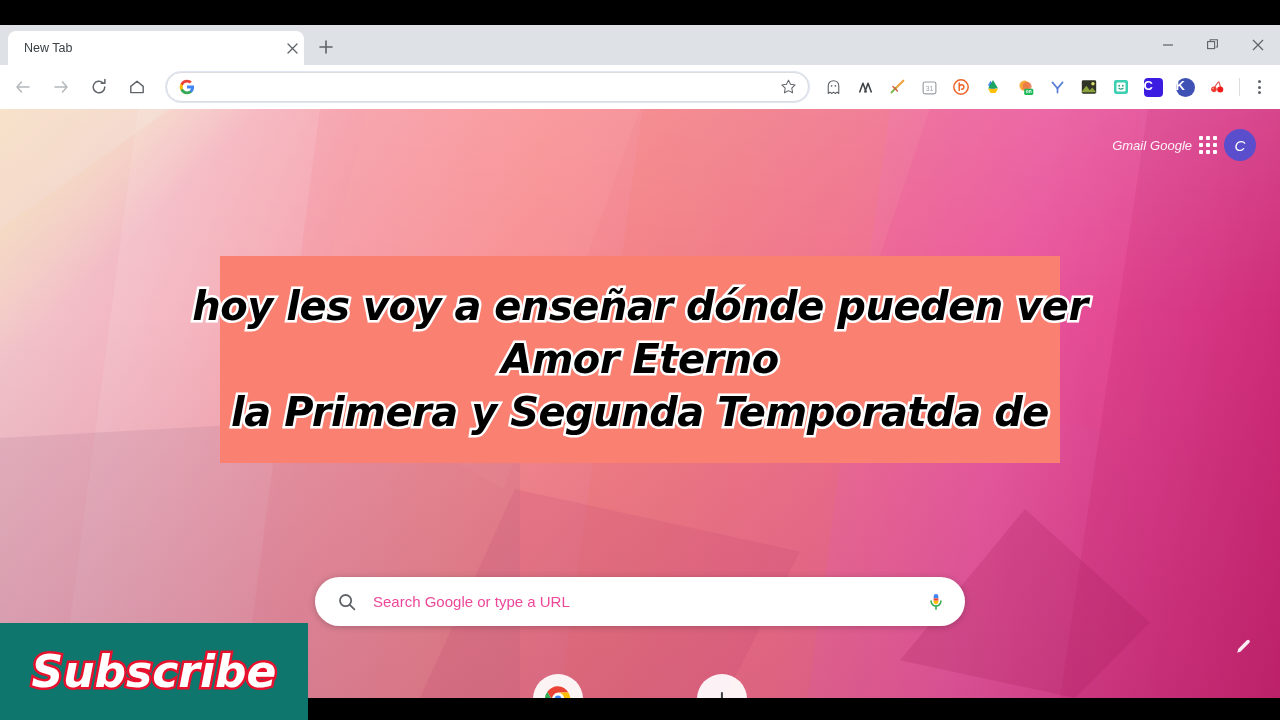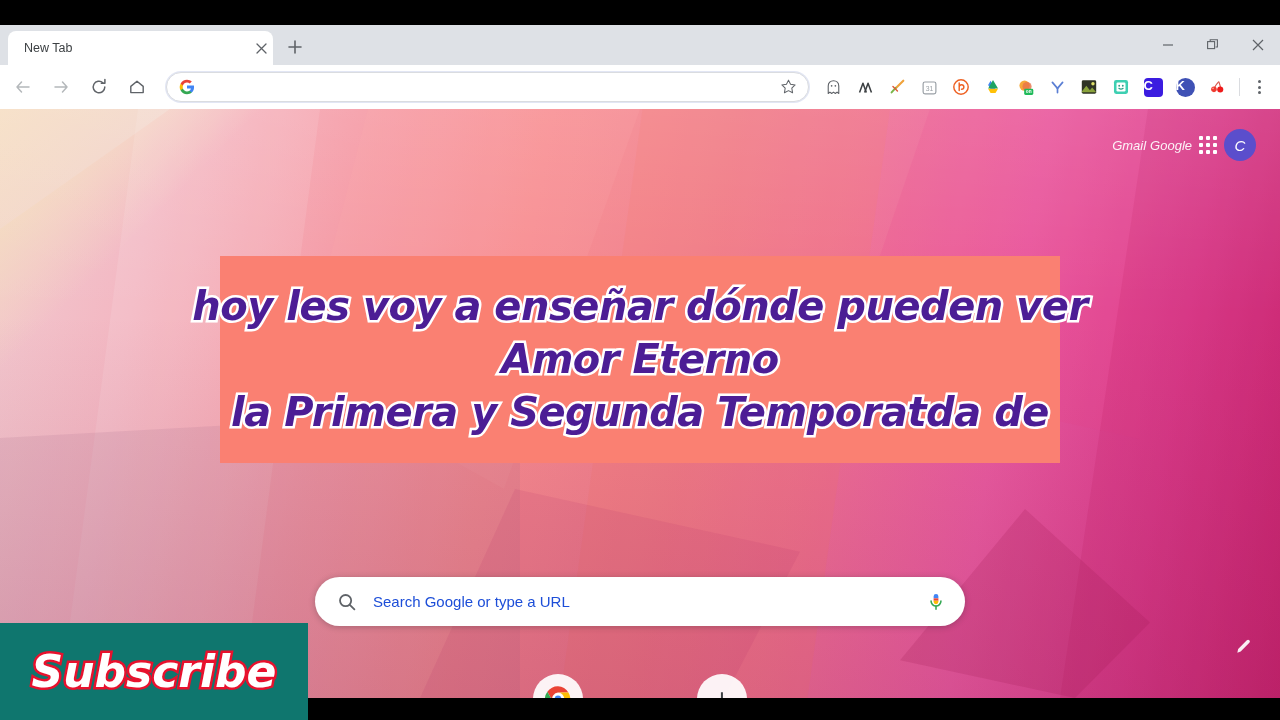--- a/index.html
+++ b/index.html
@@ -21,21 +21,21 @@
     position:absolute; left:0; top:25px; width:1280px; height:673px;
     background:#fff; overflow:hidden;
   }
 
   
   .tabstrip{
     position:relative; height:40px; background:#dee1e6;
     display:flex; align-items:flex-end;
   }
   .tab{
-    position:relative; width:265px; height:34px; margin-left:8px;
+    position:relative; width:296px; height:34px; margin-left:8px;
     background:#fff; border-radius:8px 8px 0 0;
     display:flex; align-items:center; padding:0 3px 0 16px;
     font-size:12.5px; color:#3c4043;
   }
   .tab-title{ flex:1; white-space:nowrap; overflow:hidden; text-overflow:ellipsis; }
   .tab-close{
     width:18px;height:18px;display:flex;align-items:center;justify-content:center;
     border-radius:50%; color:#5f6368;
   }
   .tab-close svg{ display:block; }
@@ -139,21 +139,21 @@
 
   
   .ntp-search{
     position:absolute; left:315px; top:468px; width:650px; height:49px;
     background:#fff; border-radius:25px;
     display:flex; align-items:center; padding:0 18px 0 22px;
     box-shadow:0 1px 6px rgba(32,33,36,.28);
     z-index:4;
   }
   .ntp-search .mag{ width:20px;height:20px;color:#5f6368;flex:none;margin-right:16px; }
-  .ntp-search .ph{ flex:1;font-size:15px;color:#1d4ed8; }
+  .ntp-search .ph{ flex:1;font-size:15px;color:#ec4899; }
   .ntp-search .mic{ width:22px;height:22px;flex:none; }
 
   
   .shortcuts{
     position:absolute; left:0; top:565px; width:1280px;
     display:flex; justify-content:center; gap:52px; z-index:4;
   }
   .sc{ width:112px; display:flex; flex-direction:column; align-items:center; }
   .sc-ico{
     width:50px;height:50px;border-radius:50%;background:rgba(255,255,255,.92);
@@ -169,21 +169,21 @@
   
   .subbox{
     position:absolute; left:220px; top:256px; width:840px; height:207px;
     background:#FA8072; z-index:20;
     display:flex; flex-direction:column; align-items:center; justify-content:center;
     padding:6px 0;
   }
   .subline{
     font-family:"DejaVu Sans", sans-serif;
     font-size:40px; font-weight:bold; font-style:italic;
-    color:#4c1d95; line-height:1.32; text-align:center;
+    color:#000000; line-height:1.32; text-align:center;
     letter-spacing:-0.5px;
     -webkit-text-stroke:5px #fff;
     paint-order:stroke fill;
     white-space:nowrap;
   }
 
   
   .subscribe-box{
     position:absolute; left:0; top:623px; width:308px; height:97px;
     background:#0f766e; z-index:30;

